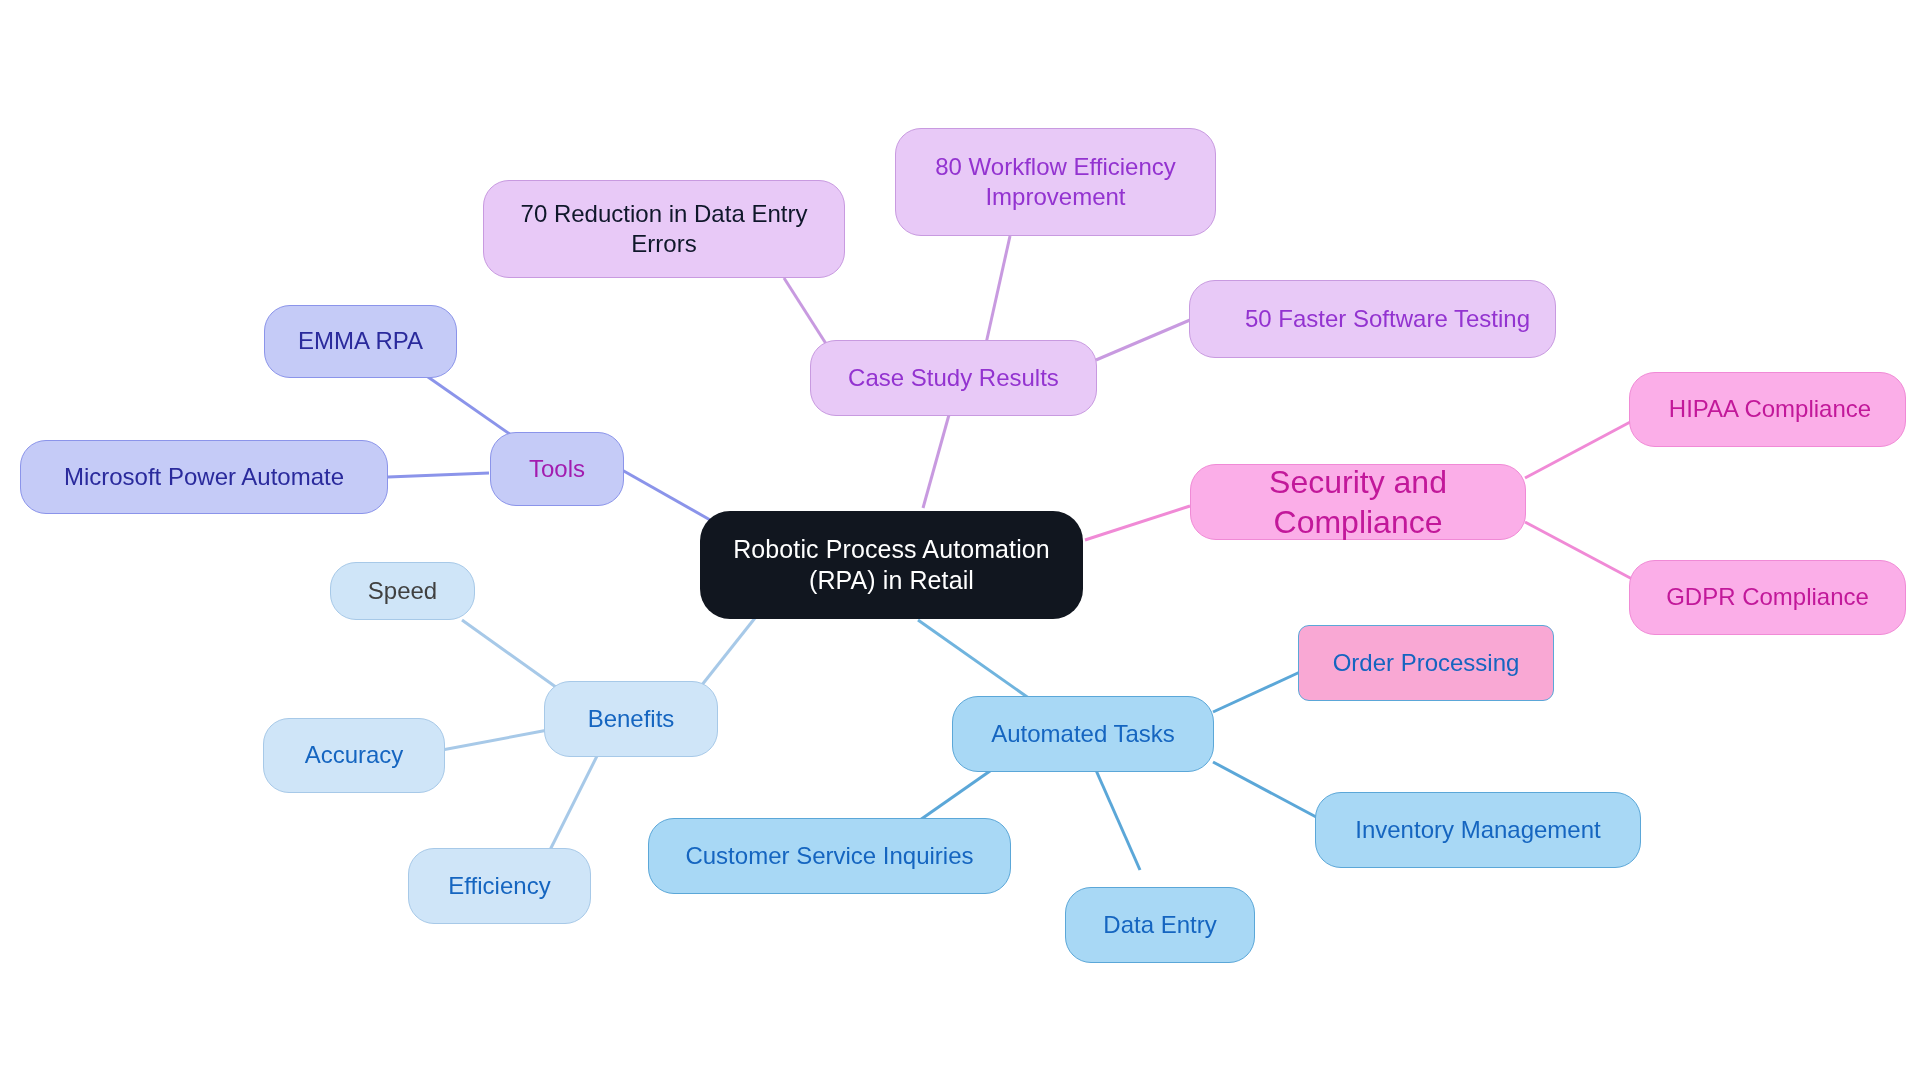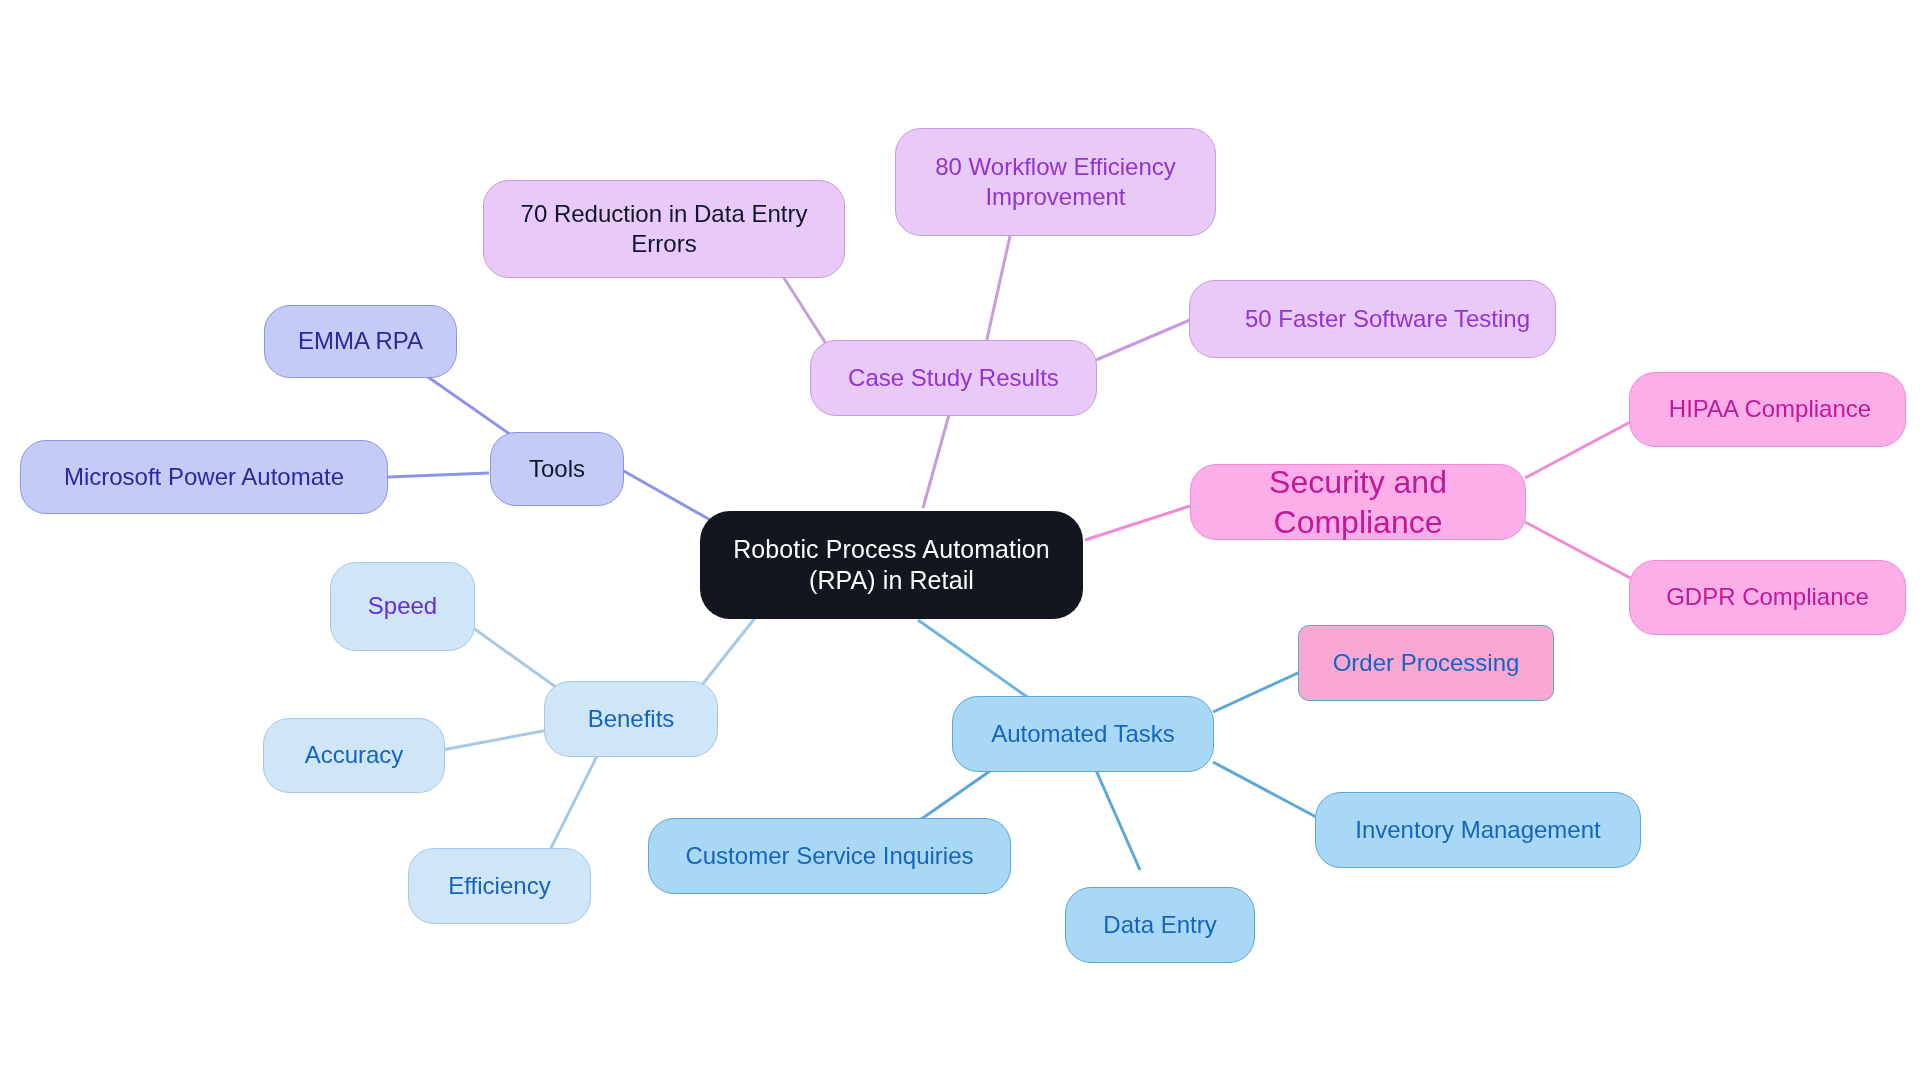--- a/index.html
+++ b/index.html
@@ -75,21 +75,21 @@
     <line x1="1213" y1="762" x2="1318" y2="818" stroke="#5ba7d8" stroke-width="3"></line>
     <line x1="1000" y1="764" x2="920" y2="820" stroke="#5ba7d8" stroke-width="3"></line>
     <line x1="1095" y1="768" x2="1140" y2="870" stroke="#5ba7d8" stroke-width="3"></line>
   </svg>
 
   <div class="node node-root" style="left:700px; top:511px; width:383px; height:108px; background:#11161f; color:#ffffff; font-size:25px;">
     <span>Robotic Process Automation
 (RPA) in Retail</span>
   </div>
 
-  <div class="node" style="left:490px; top:432px; width:134px; height:74px; background:#c5cbf7; border-color:#8b94ea; color:#0f172a; font-size:24px;">
+  <div class="node" style="left:490px; top:432px; width:134px; height:74px; background:#c5cbf7; border-color:#8b94ea; color:#a21caf; font-size:24px;">
     <span>Tools</span>
   </div>
 
   <div class="node" style="left:228px; top:305px; width:193px; height:73px; background:#c5cbf7; border-color:#8b94ea; color:#2a2a9c; font-size:24px;margin-left:36px;">
     <span>EMMA RPA</span>
   </div>
 
   <div class="node" style="left:20px; top:440px; width:368px; height:74px; background:#c5cbf7; border-color:#8b94ea; color:#2a2a9c; font-size:24px;">
     <span>Microsoft Power Automate</span>
   </div>
@@ -121,21 +121,21 @@
   </div>
 
   <div class="node" style="left:1629px; top:560px; width:277px; height:75px; background:#fbaee8; border-color:#f08ad6; color:#c2189a; font-size:24px;">
     <span>GDPR Compliance</span>
   </div>
 
   <div class="node" style="left:544px; top:681px; width:174px; height:76px; background:#cfe5f8; border-color:#a7c9e8; color:#1565c0; font-size:24px;">
     <span>Benefits</span>
   </div>
 
-  <div class="node" style="left:330px; top:562px; width:145px; height:89px; background:#cfe5f8; border-color:#a7c9e8; color:#6d28d9; font-size:24px;align-items:center;">
+  <div class="node" style="left:330px; top:562px; width:145px; height:58px; background:#cfe5f8; border-color:#a7c9e8; color:#404040; font-size:24px;align-items:center;">
     <span>Speed</span>
   </div>
 
   <div class="node" style="left:263px; top:718px; width:182px; height:75px; background:#cfe5f8; border-color:#a7c9e8; color:#1565c0; font-size:24px;">
     <span>Accuracy</span>
   </div>
 
   <div class="node" style="left:408px; top:848px; width:183px; height:76px; background:#cfe5f8; border-color:#a7c9e8; color:#1565c0; font-size:24px;">
     <span>Efficiency</span>
   </div>

